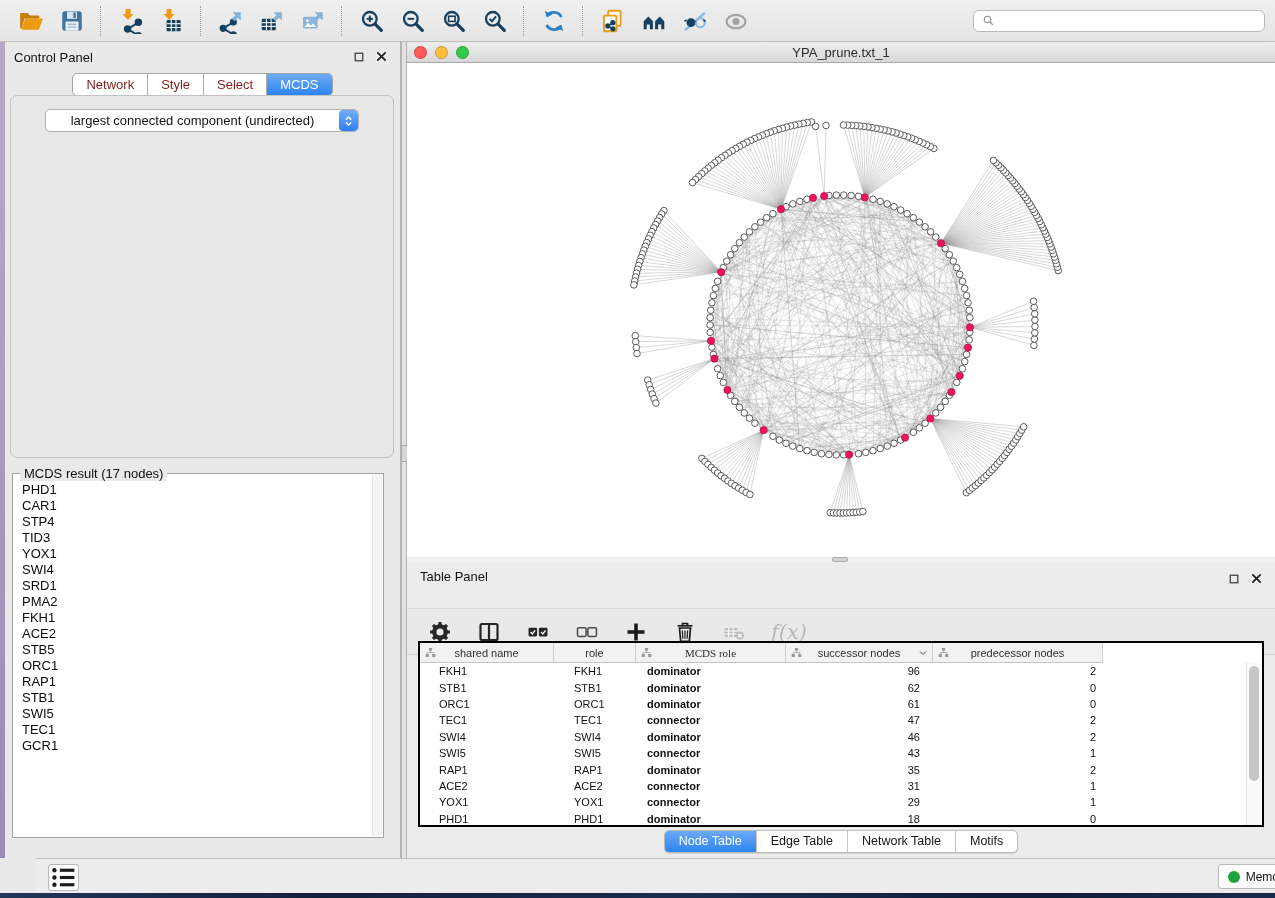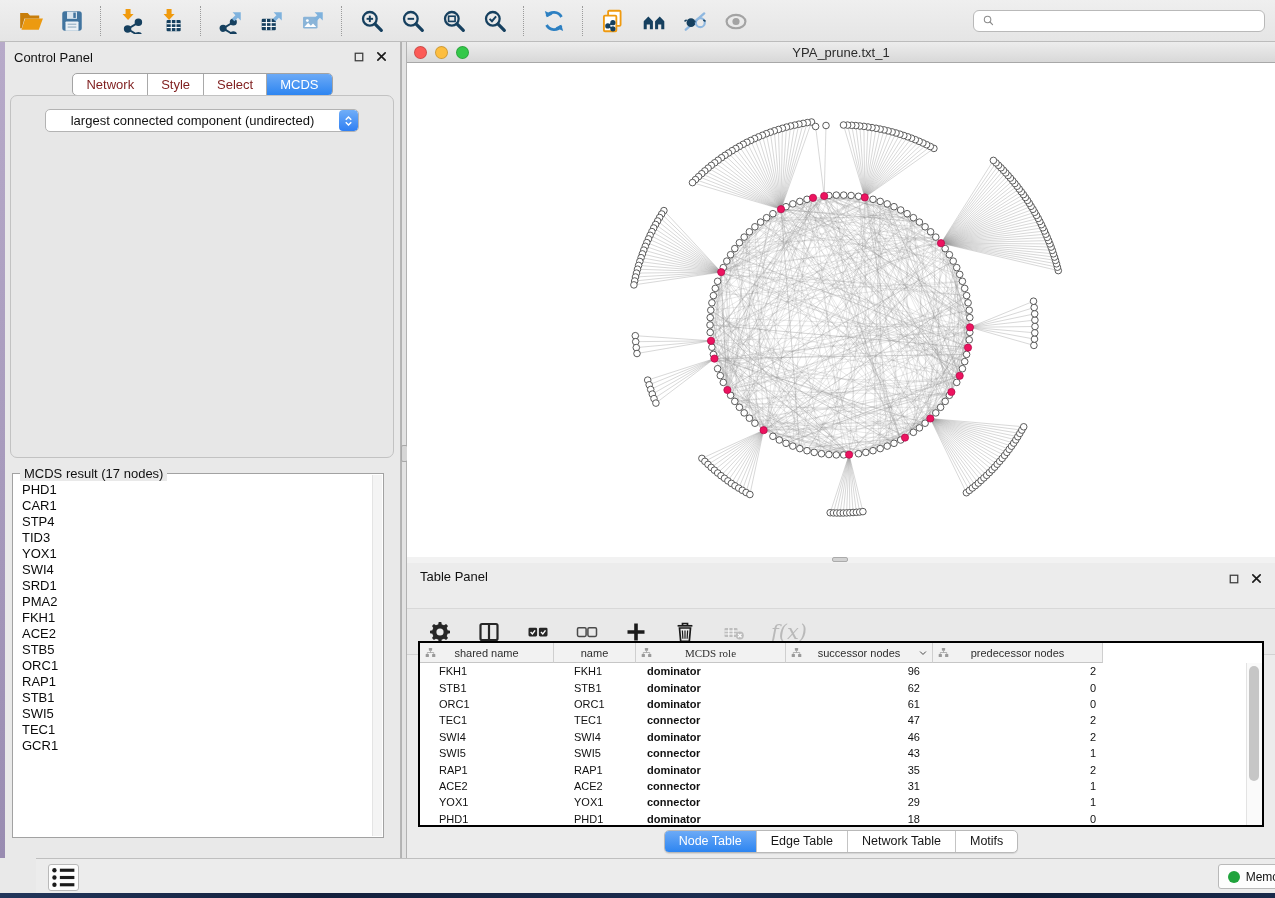--- a/index.html
+++ b/index.html
@@ -1482,21 +1482,21 @@
                     <rect x="8.5" y="2" width="7" height="6" rx="1"></rect>
                     <rect x="1.5" y="15" width="7" height="7" rx="1"></rect>
                     <rect x="15.5" y="15" width="7" height="7" rx="1"></rect>
                   </g>
                   <path d="M12 8v4M5 15v-3h14v3" stroke="#9a9a9a" stroke-width="1.6" fill="none"></path>
                 </svg>
               </span>
               <span>shared name</span>
             </div>
             <div class="thcell">
-              <span>name</span>
+              <span>role</span>
             </div>
             <div class="thcell">
               <span class="colicon">
                 <svg width="11" height="11" viewBox="0 0 24 24">
                   <g fill="#9a9a9a">
                     <rect x="8.5" y="2" width="7" height="6" rx="1"></rect>
                     <rect x="1.5" y="15" width="7" height="7" rx="1"></rect>
                     <rect x="15.5" y="15" width="7" height="7" rx="1"></rect>
                   </g>
                   <path d="M12 8v4M5 15v-3h14v3" stroke="#9a9a9a" stroke-width="1.6" fill="none"></path>

